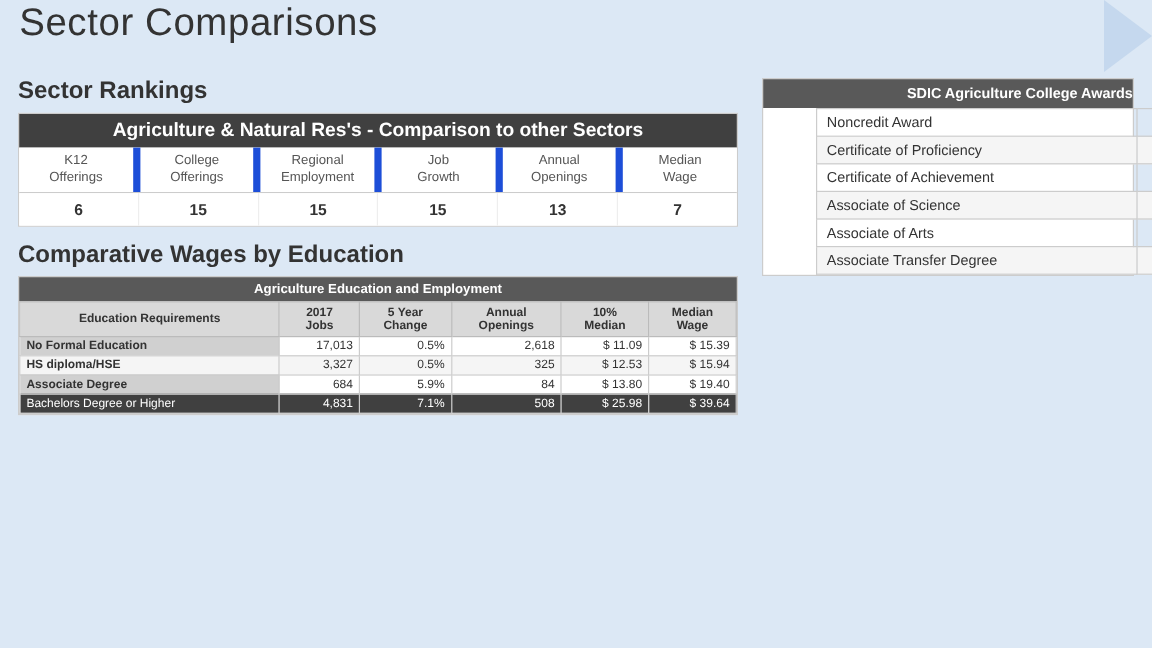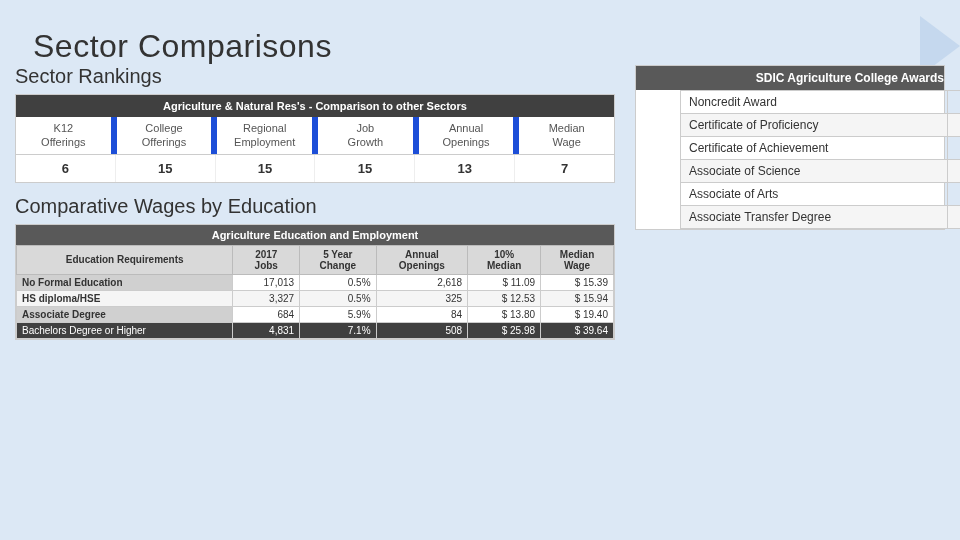--- a/index.html
+++ b/index.html
@@ -8,28 +8,27 @@
       height: 540px;
       font-family: Arial, sans-serif;
       background: #dce8f5;
       overflow: hidden;
       position: relative;
     }
 
     
     .top-banner {
       position: absolute;
-      top: 16px;
+      top: 0;
       left: 0;
       width: 100%;
       height: 60px;
       background: #dce8f5;
       display: flex;
-      align-items: center;
-      padding-left: 33px;
+      padding-left: 16px;
     }
 
     .page-title {
       font-size: 32px;
       font-weight: 400;
       color: #333;
       letter-spacing: 0.5px;
     }
 
     .content-area {
@@ -45,36 +44,36 @@
     
     .left-col {
       flex: 1;
       display: flex;
       flex-direction: column;
       gap: 12px;
     }
 
     .section-title {
       font-size: 20px;
-      font-weight: 400;
+      font-weight: 700;
       color: #333;
       margin-bottom: 6px;
     }
 
     
     .rankings-table-wrapper {
       background: #fff;
       border: 1px solid #ccc;
     }
 
     .rankings-header {
       background: #404040;
       color: #fff;
       text-align: center;
-      font-size: 11px;
+      font-size: 16px;
       font-weight: 700;
       padding: 5px 8px;
     }
 
     .rankings-cols {
       display: flex;
       border-bottom: 1px solid #ccc;
       background: #fff;
     }
 

